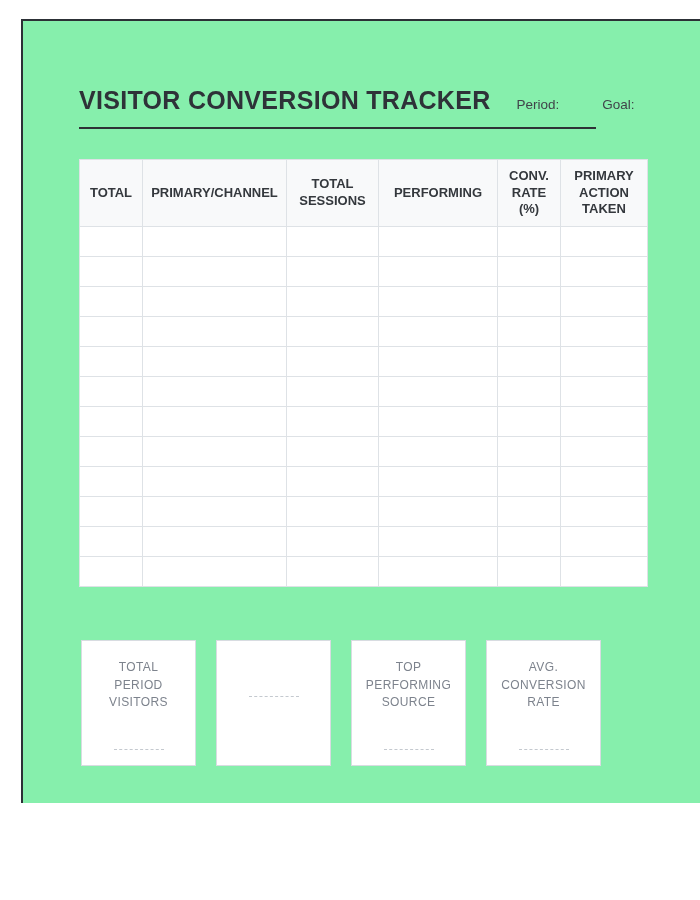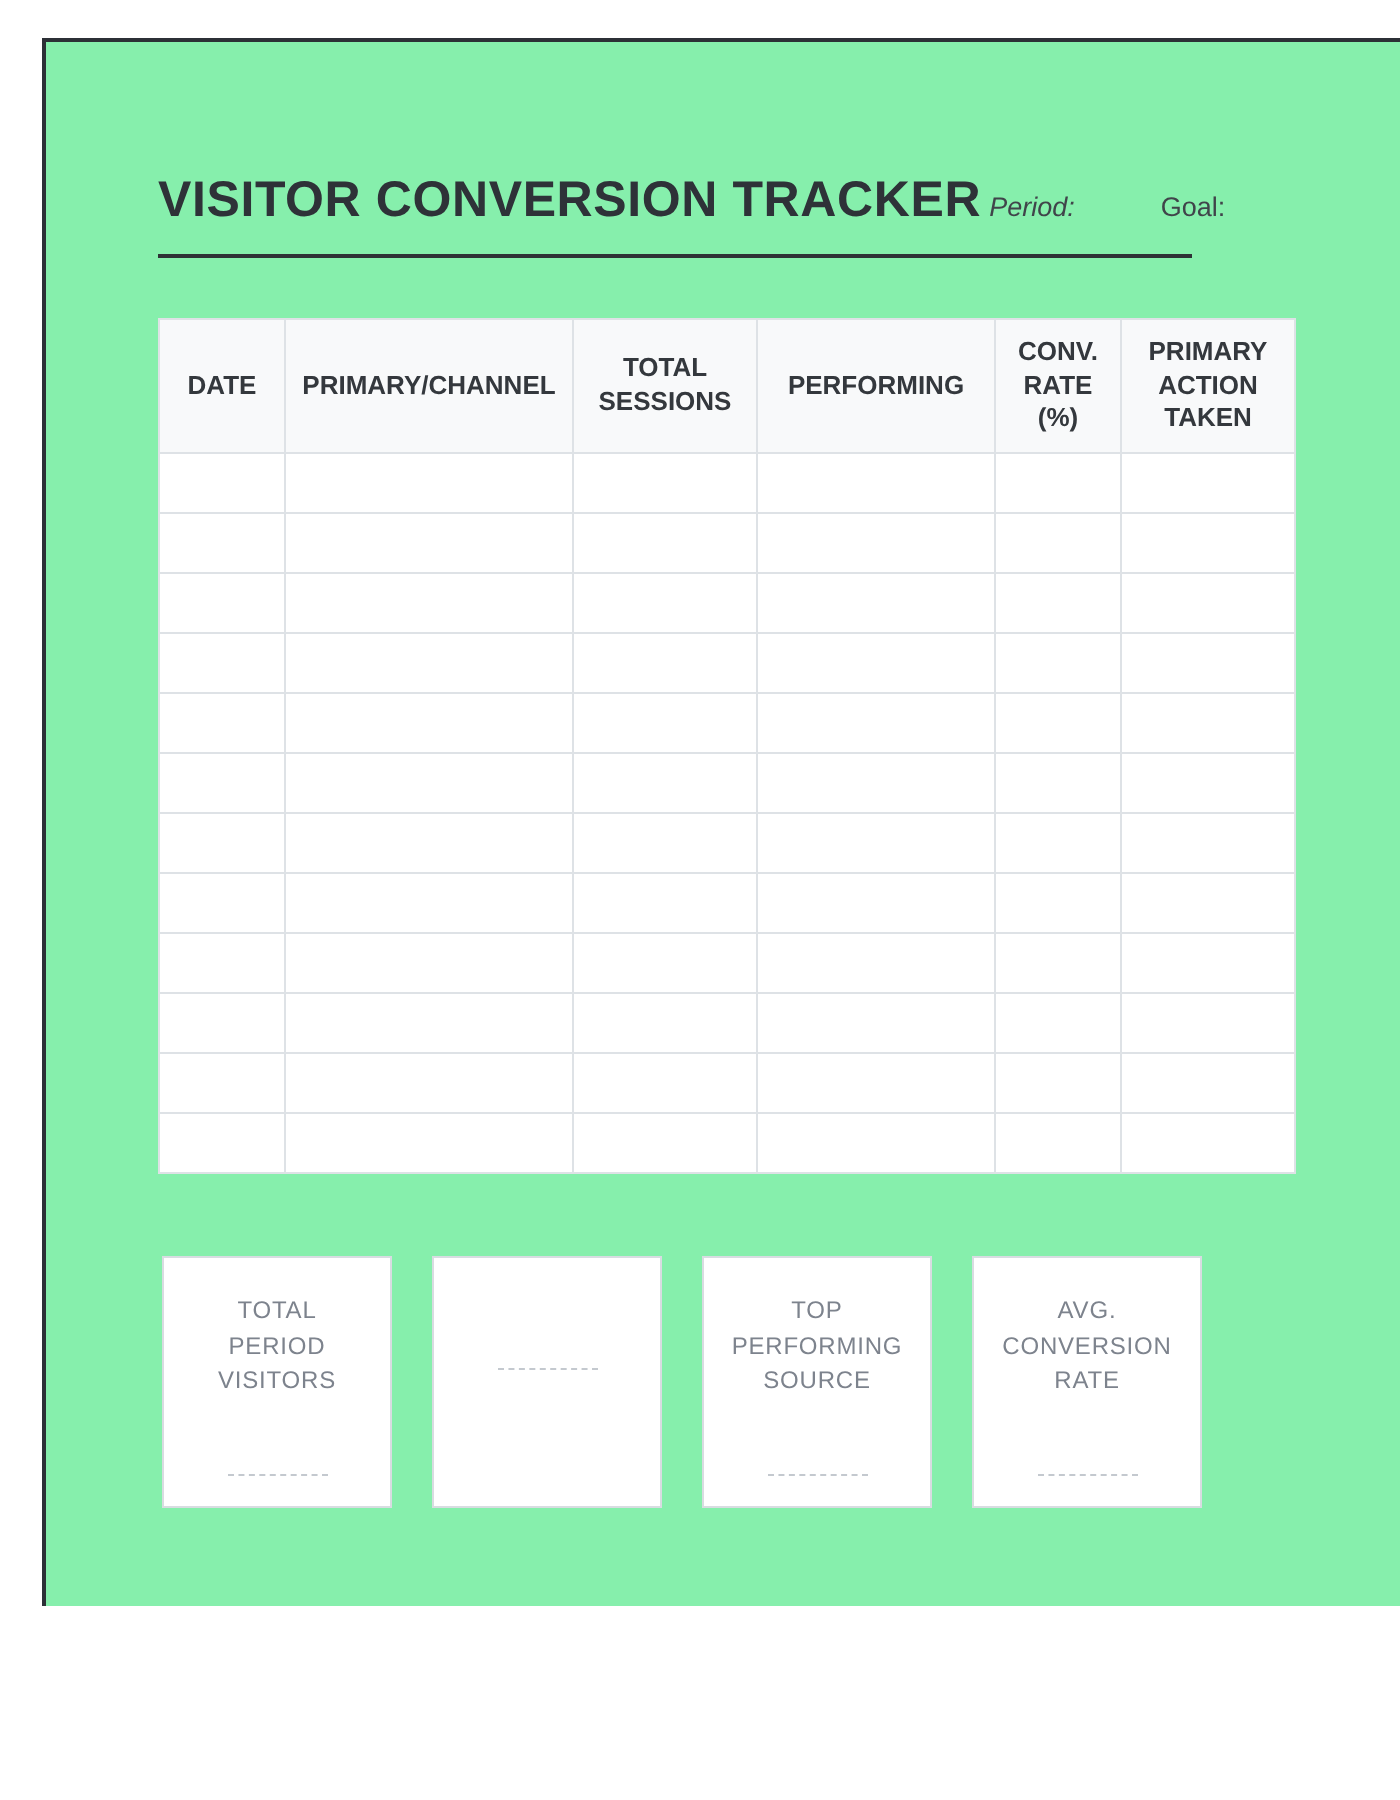--- a/index.html
+++ b/index.html
@@ -30,21 +30,21 @@
   .doc-title {
     font-size: 25px;
     font-weight: bold;
     color: #2e3238;
     letter-spacing: 0.3px;
   }
   .meta-label {
     font-size: 13.5px;
     color: #40444a;
   }
-  .meta-period { margin-left: 4px; font-style: italic; }
+  .meta-period { margin-left: 26px; }
   .meta-goal   { margin-left: 43px; }
   .title-underline {
     width: 517px;
     height: 0;
     border: none;
     border-top: 2px solid #2e3236;
     margin-top: 12px;
   }
   table.tracker {
     margin-top: 30px;
@@ -70,21 +70,21 @@
     height: 30px;
     background: #ffffff;
   }
   table.tracker th:nth-child(1), table.tracker td:nth-child(1) { width: 63px; }
   table.tracker th:nth-child(2), table.tracker td:nth-child(2) { width: 144px; }
   table.tracker th:nth-child(3), table.tracker td:nth-child(3) { width: 92px; }
   table.tracker th:nth-child(4), table.tracker td:nth-child(4) { width: 119px; }
   table.tracker th:nth-child(5), table.tracker td:nth-child(5) { width: 63px; }
   table.tracker th:nth-child(6), table.tracker td:nth-child(6) { width: 87px; text-align: center; }
   .summary-row {
-    margin-top: 41px;
+    margin-top: 53px;
     margin-left: 2px;
     display: flex;
     gap: 20px;
   }
   .summary-box {
     width: 115px;
     height: 126px;
     border: 1px solid #d8dce1;
     background: #ffffff;
     padding-top: 18px;
@@ -115,21 +115,21 @@
       <span class="doc-title">VISITOR CONVERSION TRACKER</span>
       <span class="meta-label meta-period">Period:</span>
       <span class="meta-label meta-goal">Goal:</span>
     </div>
 
     <hr class="title-underline">
 
     <table class="tracker">
       <thead>
         <tr>
-            <th>DATE</th>
+            <th>TOTAL</th>
             <th>PRIMARY/CHANNEL</th>
             <th>TOTAL SESSIONS</th>
             <th>PERFORMING</th>
             <th>CONV. RATE (%)</th>
             <th>PRIMARY ACTION TAKEN</th>
           </tr>
       </thead>
       <tbody>
           <tr>
             <td></td>

